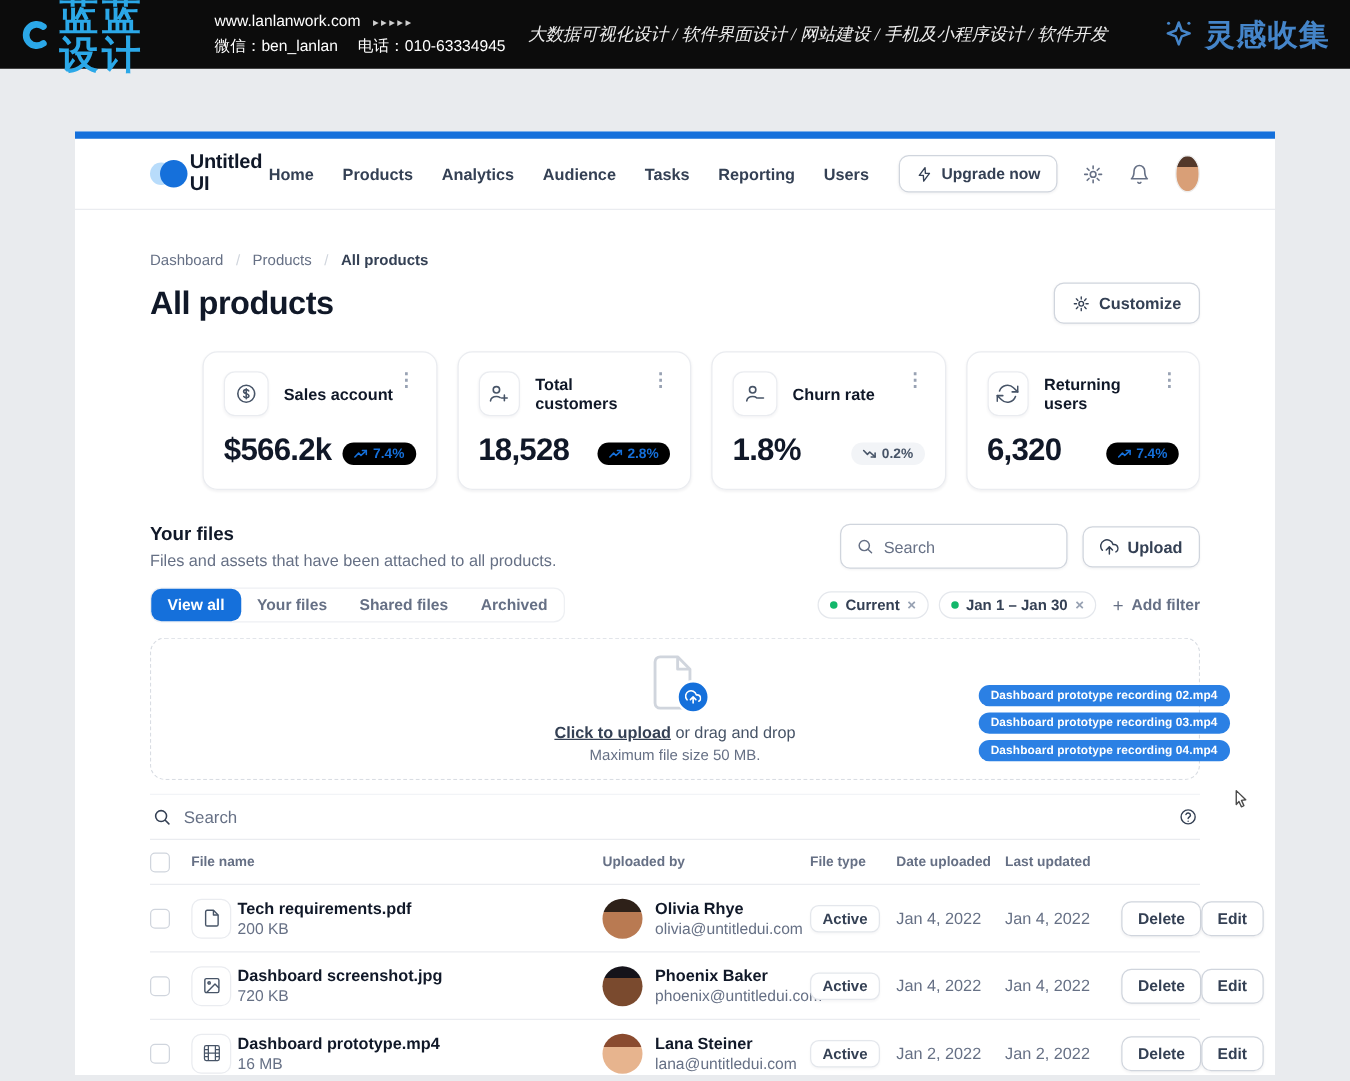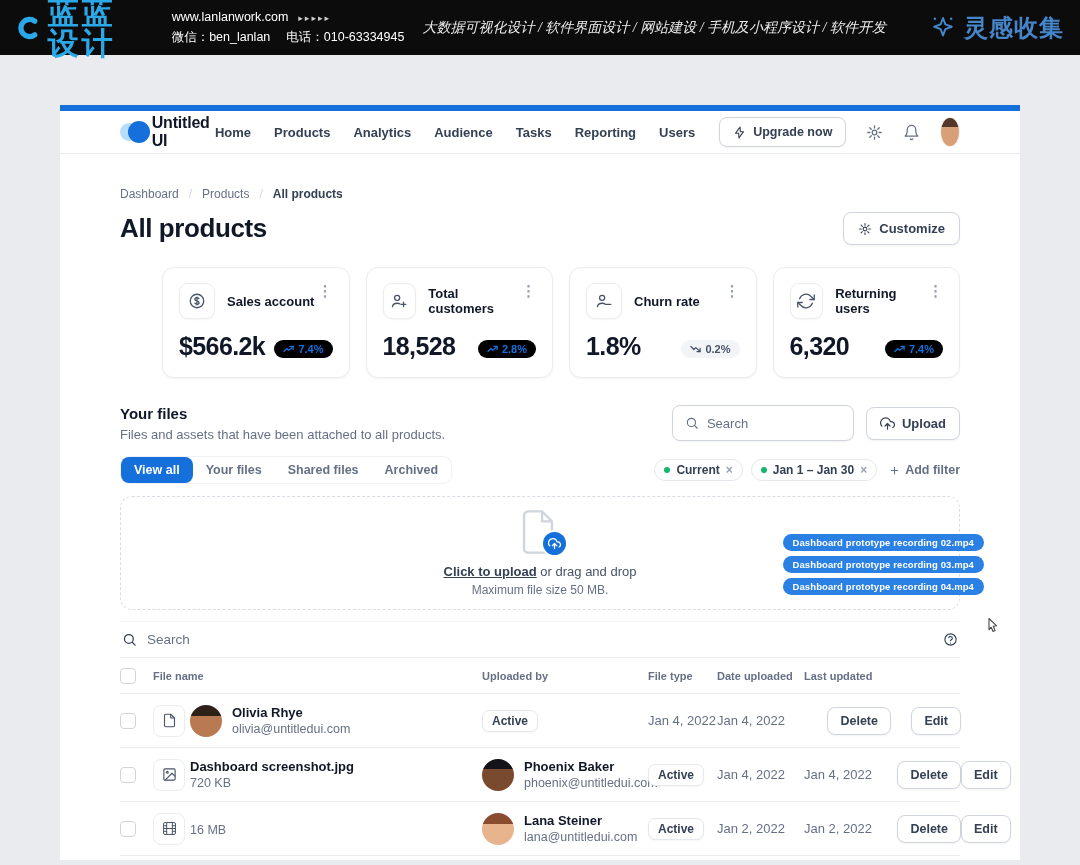--- a/index.html
+++ b/index.html
@@ -34,21 +34,21 @@
 
   
   .app-card{
     position:absolute; left:60px; top:105px; width:960px; bottom:5px;
     background:#fff; overflow:hidden;
   }
   .app-topbar{ height:6px; background:#1570db; }
 
   
   .navbar{
-    height:43px; padding:0 60px; display:flex; align-items:center;
+    height:57px; padding:0 60px; display:flex; align-items:center;
     border-bottom:1px solid #eaecf0;
   }
   .brand{ display:flex; align-items:center; gap:9px; }
   .brand-logo{ position:relative; width:28px; height:22px; }
   .brand-logo .c1{ position:absolute; left:0; top:2px; width:18px; height:18px; border-radius:50%; background:#b8dcfb; }
   .brand-logo .c2{ position:absolute; left:8px; top:0; width:22px; height:22px; border-radius:50%; background:#1570db; }
   .brand-name{ font-size:16px; font-weight:800; color:#101828; letter-spacing:-0.2px; }
   .nav-links{ display:flex; gap:23px; margin-left:auto; }
   .nav-link{ font-size:13px; font-weight:600; color:#344054; cursor:pointer; white-space:nowrap; }
   .upgrade-btn{
@@ -464,20 +464,24 @@
     </div>
 
     <div class="tgrid trow">
       <span class="checkbox"></span>
       <div class="file-iconbox">
         <svg width="15" height="15" viewBox="0 0 24 24" fill="none" stroke="currentColor" stroke-width="1.8" stroke-linejoin="round">
             <path d="M14 2H6a2 2 0 0 0-2 2v16a2 2 0 0 0 2 2h12a2 2 0 0 0 2-2V8z"></path>
             <polyline points="14 2 14 8 20 8"></polyline>
           </svg>
       </div>
+      <div class="cell-2line">
+        <div class="l1">Tech requirements.pdf</div>
+        <div class="l2">200 KB</div>
+      </div>
       <div class="uploader">
         <div class="row-avatar av-olivia"></div>
         <div class="cell-2line">
           <div class="l1">Olivia Rhye</div>
           <div class="l2">olivia@untitledui.com</div>
         </div>
       </div>
       <span><span class="status-badge">Active</span></span>
       <span class="date-cell">Jan 4, 2022</span>
       <span class="date-cell">Jan 4, 2022</span>
@@ -514,20 +518,21 @@
 
     <div class="tgrid trow">
       <span class="checkbox"></span>
       <div class="file-iconbox">
         <svg width="15" height="15" viewBox="0 0 24 24" fill="none" stroke="currentColor" stroke-width="1.6" stroke-linejoin="round">
             <rect x="2.5" y="2.5" width="19" height="19" rx="2.2"></rect>
             <path d="M7.5 2.5v19M16.5 2.5v19M2.5 7.5h5M2.5 16.5h5M16.5 7.5h5M16.5 16.5h5M2.5 12h19"></path>
           </svg>
       </div>
       <div class="cell-2line">
+        <div class="l1">Dashboard prototype.mp4</div>
         <div class="l2">16 MB</div>
       </div>
       <div class="uploader">
         <div class="row-avatar av-lana"></div>
         <div class="cell-2line">
           <div class="l1">Lana Steiner</div>
           <div class="l2">lana@untitledui.com</div>
         </div>
       </div>
       <span><span class="status-badge">Active</span></span>

